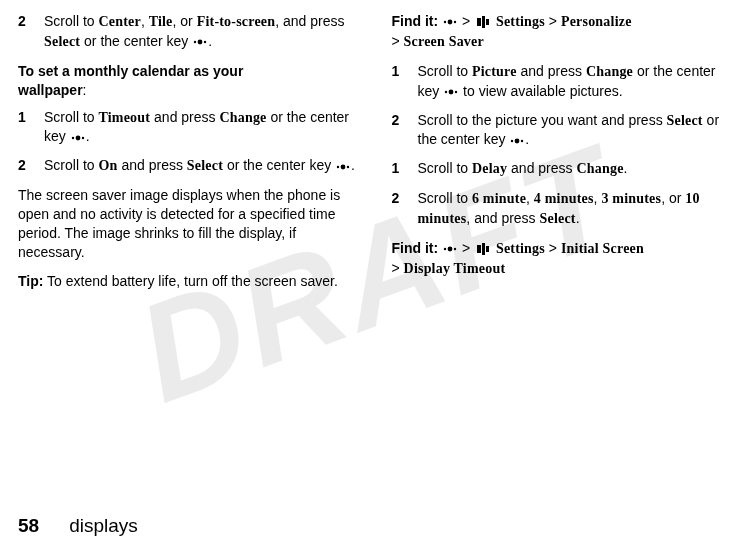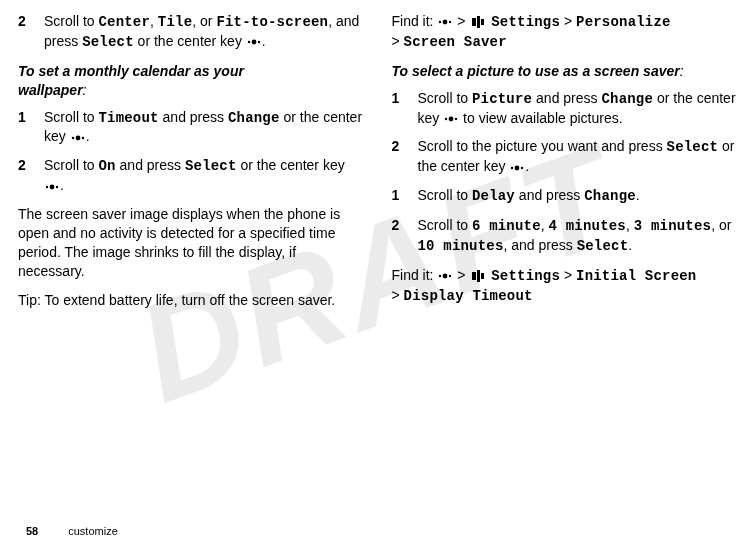--- a/index.html
+++ b/index.html
@@ -38,24 +38,24 @@
     height: 516px;
   }
   .col { flex: 1 1 50%; }
   .step { display: flex; margin-bottom: 10px; }
   .step-num {
     width: 26px;
     flex: 0 0 26px;
     font-weight: 700;
   }
   .step-body { flex: 1; }
-  .b { font-weight: 400; }
-  .cond { font-family: Liberation Mono, monospace; font-stretch: condensed; font-weight: 700; letter-spacing: 0.2px; text-align: right; }
+  .b { font-weight: 700; }
+  .cond { font-family: Liberation Serif, serif; font-stretch: condensed; font-weight: 700; letter-spacing: 0.2px; text-align: right; }
   .para { margin-bottom: 10px; }
-  .lead { font-weight: 700; margin-bottom: 8px; font-style: italic; }
+  .lead { font-weight: 700; margin-bottom: 8px; }
   h2.section {
     font-family: Arial, Helvetica, sans-serif;
     font-weight: 400;
     font-size: 25px;
     letter-spacing: 0.5px;
     margin: 18px 0 8px 0;
   }
   .icon-dot {
     display: inline-block;
     vertical-align: middle;
@@ -64,22 +64,22 @@
   .icon-dot svg { display: block; }
   .icon-tools {
     display: inline-block;
     vertical-align: middle;
     margin: 0 2px;
   }
   .icon-tools svg { display: block; }
   .footer {
     position: absolute;
     bottom: 8px;
-    left: 26px;
-    font-size: 11px;
+    left: 18px;
+    font-size: 19px;
     z-index: 1;
     display: flex;
     gap: 30px;
     align-items: baseline;
     text-align: center;
   }
   .footer .pg { font-weight: 700; }
 </style>
 </head>
 <body>
@@ -145,23 +145,20 @@
             <circle cx="7" cy="5" r="2.4" fill="#000"></circle>
             <circle cx="12" cy="5" r="1.2" fill="#000"></circle>
           </svg></span><span> &gt; </span><span class="icon-tools"><svg width="14" height="12" viewBox="0 0 14 12">
             <rect x="1" y="2" width="4" height="8" fill="#000"></rect>
             <rect x="6" y="0" width="3" height="12" fill="#000"></rect>
             <rect x="10" y="3" width="3" height="6" fill="#000"></rect>
           </svg></span> <span class="cond">Settings</span><span> &gt; </span><span class="cond">Personalize</span><br>
       <span>&gt;&nbsp;</span><span class="cond">Screen Saver</span>
     </p>
 
-    <p class="lead">
-      <span>To select a picture to use as a screen saver</span><span style="font-weight:400">:</span>
-    </p>
 
     <div class="step">
       <div class="step-num">1</div>
       <div class="step-body">
         <span>Scroll to </span><span class="cond">Picture</span><span> and press </span><span class="cond">Change</span><span> or the center key </span><span class="icon-dot"><svg width="14" height="10" viewBox="0 0 14 10">
               <circle cx="2" cy="5" r="1.2" fill="#000"></circle>
               <circle cx="7" cy="5" r="2.4" fill="#000"></circle>
               <circle cx="12" cy="5" r="1.2" fill="#000"></circle>
             </svg></span><span> to view available pictures.</span>
       </div>
@@ -207,14 +204,14 @@
           </svg></span> <span class="cond">Settings</span><span> &gt; </span><span class="cond">Initial Screen</span><br>
       <span>&gt;&nbsp;</span><span class="cond">Display Timeout</span>
     </p>
 
   </div>
 
 </div>
 
 <div class="footer">
   <span class="pg">58</span>
-  <span>customize</span>
+  <span>displays</span>
 </div>
 
 </body></html>

